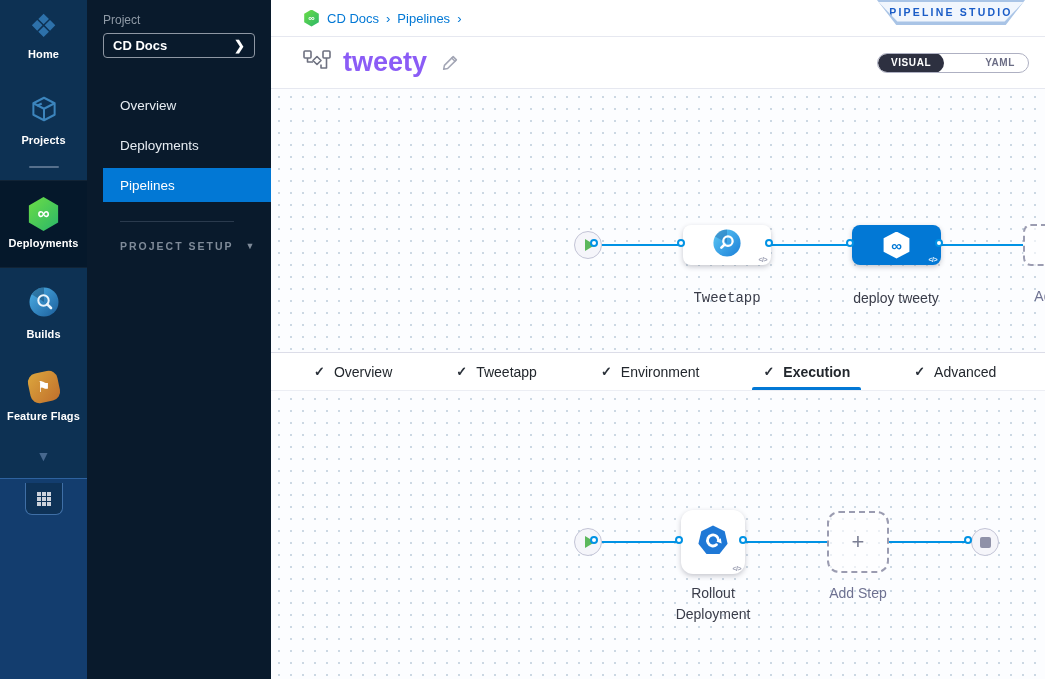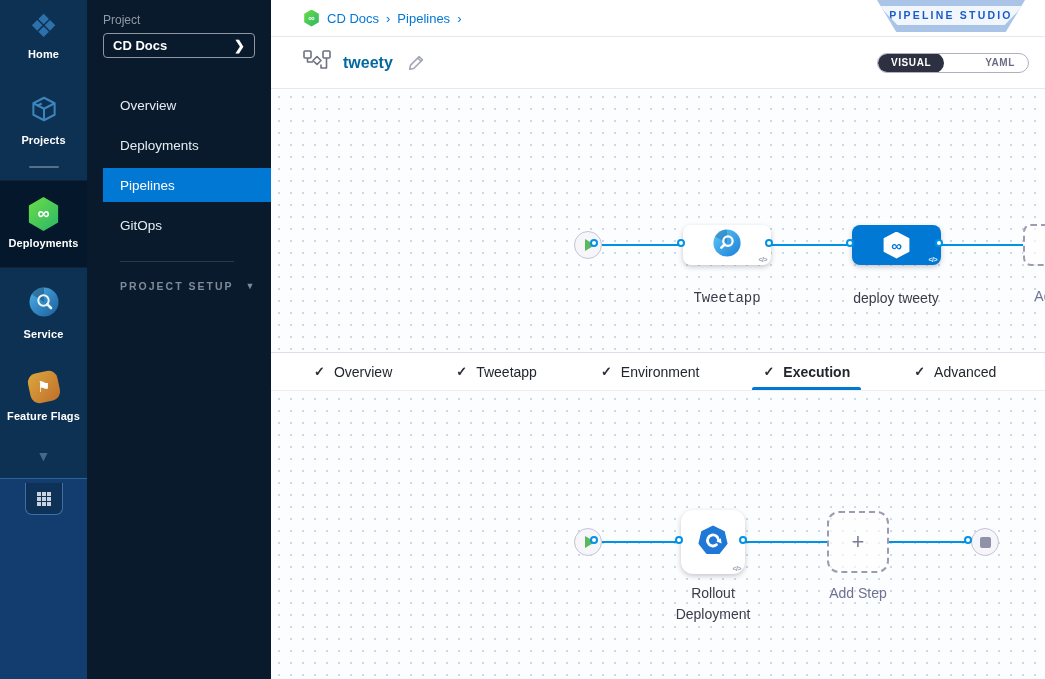--- a/index.html
+++ b/index.html
@@ -42,25 +42,25 @@
   .section-label .chev { font-size:9px; letter-spacing:0; }
 
   
   .main { flex:1; display:flex; flex-direction:column; position:relative; background:#fff; }
 
   .crumbbar { height:37px; display:flex; align-items:center; padding-left:32px; border-bottom:1px solid #e6e8f0; background:#fff; gap:7px; }
   .crumb-logo { width:17px; height:17px; background:linear-gradient(135deg,#6ede44,#27b56b); color:#fff; font-size:9px; font-weight:bold; }
   .crumb-link { color:#0278d5; font-size:13px; cursor:pointer; }
   .crumb-sep { color:#0278d5; font-size:13px; }
 
-  .studio-badge { position:absolute; top:0; right:20px; width:148px; height:32px; clip-path:polygon(0 0,100% 0,87% 100%,13% 100%); background:#a9c4e6; display:flex; align-items:center; justify-content:center; z-index:5; }
+  .studio-badge { position:absolute; top:0; right:20px; width:148px; height:25px; clip-path:polygon(0 0,100% 0,87% 100%,13% 100%); background:#a9c4e6; display:flex; align-items:center; justify-content:center; z-index:5; }
   .studio-badge-inner { width:145px; height:19.5px; margin-bottom:1.5px; clip-path:polygon(0 0,100% 0,87% 100%,13% 100%); background:#f1f6fd; display:flex; align-items:center; justify-content:center; color:#1a5cc7; font-size:10.5px; font-weight:bold; letter-spacing:2.2px; }
 
   .titlebar { height:52px; display:flex; align-items:center; padding:0 16px 0 32px; border-bottom:1px solid #e6e8f0; background:#fff; }
-  .pipeline-title { font-size:16px; font-weight:bold; color:#0369a1; margin-left:12px; }
+  .pipeline-title { font-size:27px; font-weight:bold; color:#8b5cf6; margin-left:12px; }
   .edit-pencil { margin-left:14px; cursor:pointer; display:flex; }
   .toggle { margin-left:auto; height:20px; border:1px solid #aeb0c2; border-radius:10px; display:flex; align-items:center; background:#fff; overflow:hidden; cursor:pointer;gap:28px; }
   .toggle .seg { font-size:10px; font-weight:bold; letter-spacing:.6px; padding:0 13px; height:20px; display:flex; align-items:center; }
   .toggle .seg.on { background:#2d3040; color:#fff; border-radius:10px; }
   .toggle .seg.off { color:#6b6d85; }
 
   .canvas { position:relative; background-color:#fcfdff;
     background-image:radial-gradient(#ccd8e3 1.05px, transparent 1.3px);
     background-size:12px 12px; background-position:2px 2px; }
   .canvas1 { height:263px; }
@@ -125,21 +125,21 @@
           <stop offset="0" stop-color="#4db1e8"></stop>
               <stop offset="1" stop-color="#1b5e9b"></stop>
         </linearGradient>
           </defs>
         <circle cx="16" cy="16" r="14.5" fill="url(#gb)"></circle>
         <path d="M16 1.5 A14.5 14.5 0 0 0 4 8.5 L16 16 Z" fill="rgba(10,40,70,.35)"></path>
         <circle cx="15.5" cy="14.5" r="5.2" fill="none" stroke="#eaf4fb" stroke-width="2"></circle>
         <line x1="19.3" y1="18.3" x2="23" y2="22" stroke="#eaf4fb" stroke-width="2.6" stroke-linecap="round"></line>
       </svg>
     </span>
-    <div class="rail-label">Service</div>
+    <div class="rail-label">Builds</div>
   </div>
   <div class="rail-item rail-item-ff">
     <div class="icon-ff">
         <span>⚑</span>
       </div>
     <div class="rail-label">Feature Flags</div>
   </div>
   <div class="rail-more">▼</div>
   <div class="rail-bottom">
     <div class="apps-btn">
@@ -161,21 +161,20 @@
 <nav class="sidebar">
   <div class="project-label">Project</div>
   <div class="project-select">
     <span class="value">CD Docs</span>
     <span class="chev">❯</span>
   </div>
   <div class="nav">
     <div class="nav-item">Overview</div>
     <div class="nav-item">Deployments</div>
     <div class="nav-item selected">Pipelines</div>
-    <div class="nav-item">GitOps</div>
   </div>
   <div class="sidebar-divider"></div>
   <div class="section-label">
     <span>PROJECT SETUP</span>
     <span class="chev">▼</span>
   </div>
 </nav>
 
 <main class="main">
 

